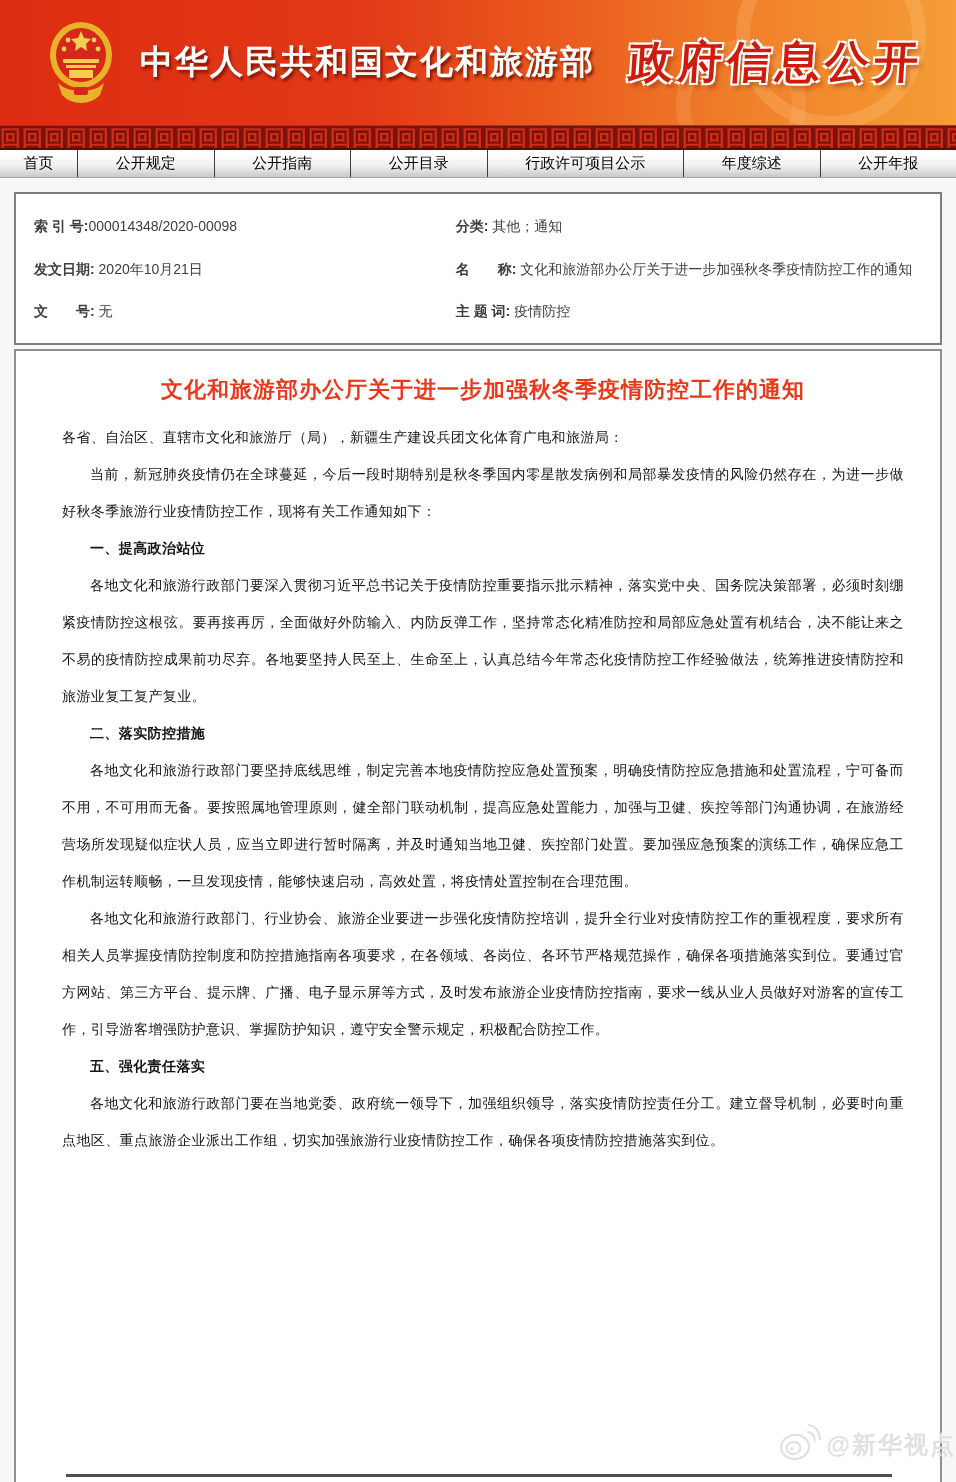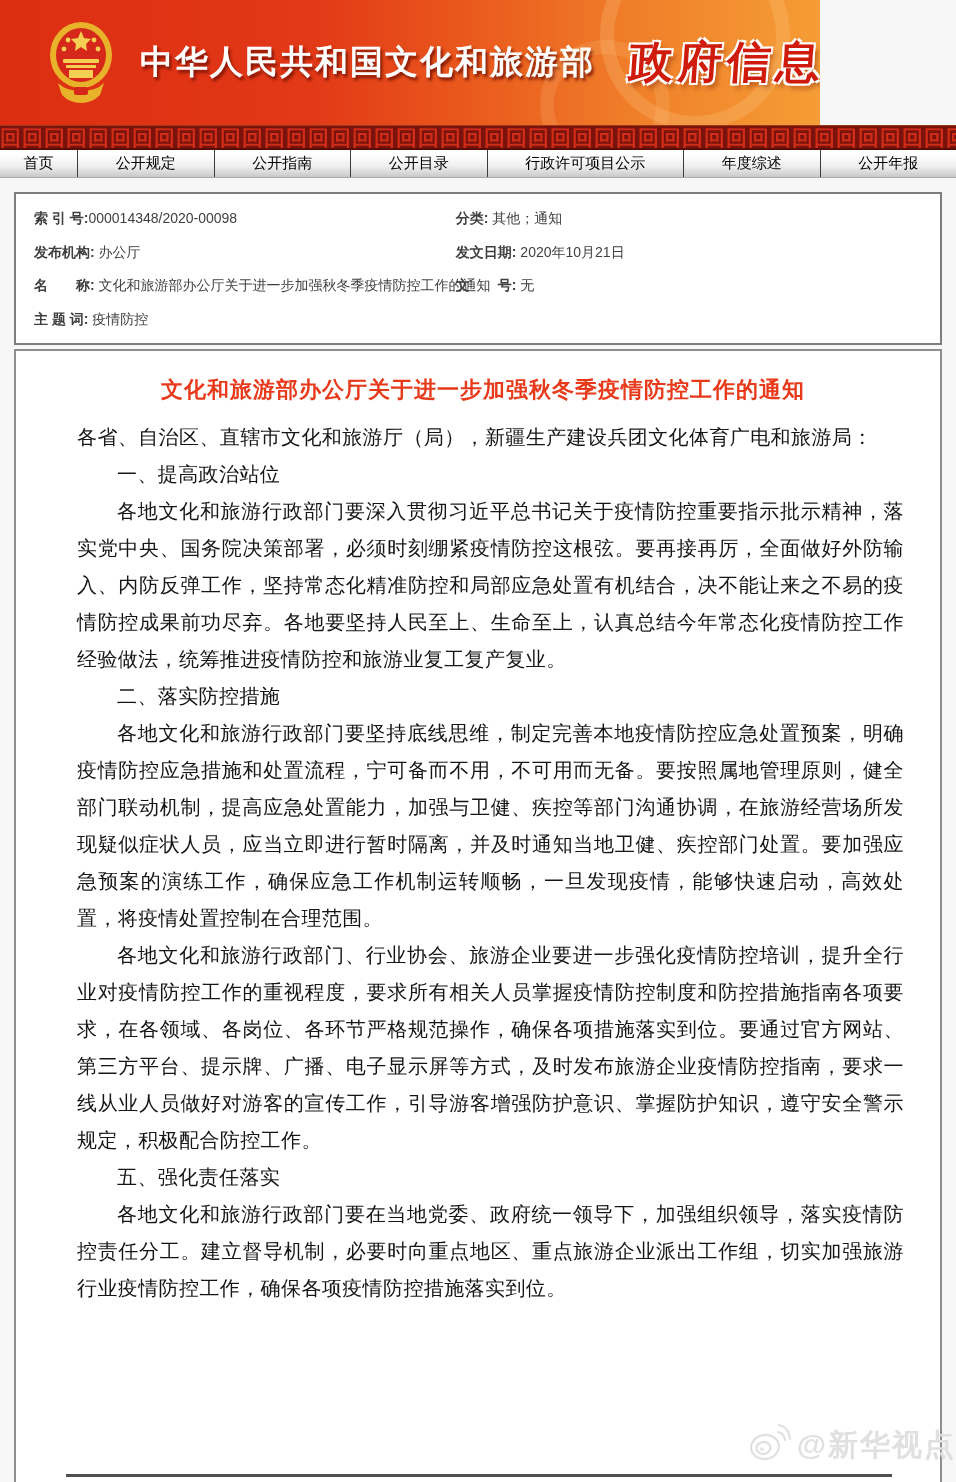--- a/index.html
+++ b/index.html
@@ -4,21 +4,21 @@
 <style>
   * { margin:0; padding:0; box-sizing:border-box; }
   html,body { background:#ffffff; }
   .page {
     position:relative; width:956px; height:1482px; overflow:hidden;
     background:#f7f7f7;
     font-family:"Liberation Sans","DejaVu Sans",sans-serif;
   }
   
   .header {
-    position:absolute; left:0; top:0; width:820px; height:125px;
+    position:absolute; left:0; top:0; width:956px; height:125px;
     background:linear-gradient(90deg,#dd2d12 0%,#e23917 38%,#ea5a1d 58%,#f0802a 78%,#f59d36 100%);
     display:flex; align-items:center; overflow:hidden;
   }
   .header .deco1, .header .deco2 {
     position:absolute; border:14px solid rgba(255,214,150,0.22); border-radius:50%;
   }
   .header .deco1 { width:190px; height:190px; right:30px; top:-60px; }
   .header .deco2 { width:130px; height:130px; right:150px; top:40px; border-color:rgba(255,214,150,0.16); }
   .emblem { margin-left:48px; flex:0 0 auto; }
   .ministry-title {
@@ -64,34 +64,33 @@
   .doc-box {
     position:absolute; left:14px; right:14px; top:349px; bottom:0;
     background:#ffffff; border:2px solid #8f8f8f; border-bottom:none;
     padding:24px 36px 0 46px; overflow:hidden;
   }
   .doc-title {
     color:#e83a1b; font-size:22px; font-weight:bold; text-align:center;
     letter-spacing:1px; line-height:30px; margin-bottom:14px;
   }
   .para, .sec-heading, .closing {
-    font-size:20px; color:#151515; line-height:37px; letter-spacing:0.4px;
+    font-size:14px; color:#151515; line-height:37px; letter-spacing:0.4px;
     text-align:justify;
-    margin-left:15px;
   }
   .para { text-indent:2em; }
   .salutation { text-indent:0; }
-  .sec-heading { font-weight:normal; text-indent:2em; }
+  .sec-heading { font-weight:bold; text-indent:2em; }
   .footer-line {
     position:absolute; left:50px; right:48px; bottom:5px; height:3px; background:#4f4f4f;
   }
   
   .watermark {
     position:absolute; right:0px; top:1422px; display:flex; align-items:center; gap:5px;
-    color:#e0e0e0; font-size:30px; font-weight:bold; letter-spacing:2px; white-space:nowrap;
+    color:#e0e0e0; font-size:24px; font-weight:bold; letter-spacing:2px; white-space:nowrap;
   }
 </style>
 </head>
 <body>
 
 <div class="page">
 
   <div class="header">
     <div class="deco1"></div>
     <div class="deco2"></div>
@@ -123,30 +122,30 @@
     <div class="nav-item">公开指南</div>
     <div class="nav-item">公开目录</div>
     <div class="nav-item">行政许可项目公示</div>
     <div class="nav-item">年度综述</div>
     <div class="nav-item">公开年报</div>
   </div>
 
   <div class="meta-box">
     <div class="meta-cell"><span class="label">索 引 号:</span><span>000014348/2020-00098</span></div>
     <div class="meta-cell"><span class="label">分类:</span> <span>其他；通知</span></div>
-    <div class="meta-cell"><span class="label">发布机构:</span> <span>办公厅</span></div>
     <div class="meta-cell"><span class="label">发文日期:</span> <span>2020年10月21日</span></div>
     <div class="meta-cell"><span class="label">名　　称:</span> <span>文化和旅游部办公厅关于进一步加强秋冬季疫情防控工作的通知</span></div>
     <div class="meta-cell"><span class="label">文　　号:</span> <span>无</span></div>
     <div class="meta-cell"><span class="label">主 题 词:</span> <span>疫情防控</span></div>
   </div>
 
   <div class="doc-box">
     <div class="doc-title">文化和旅游部办公厅关于进一步加强秋冬季疫情防控工作的通知</div>
     <div class="para salutation">各省、自治区、直辖市文化和旅游厅（局），新疆生产建设兵团文化体育广电和旅游局：</div>
+    <div class="para">当前，新冠肺炎疫情仍在全球蔓延，今后一段时期特别是秋冬季国内零星散发病例和局部暴发疫情的风险仍然存在，为进一步做好秋冬季旅游行业疫情防控工作，现将有关工作通知如下：</div>
 
     <div class="sec-heading">一、提高政治站位</div>
     <div class="para">各地文化和旅游行政部门要深入贯彻习近平总书记关于疫情防控重要指示批示精神，落实党中央、国务院决策部署，必须时刻绷紧疫情防控这根弦。要再接再厉，全面做好外防输入、内防反弹工作，坚持常态化精准防控和局部应急处置有机结合，决不能让来之不易的疫情防控成果前功尽弃。各地要坚持人民至上、生命至上，认真总结今年常态化疫情防控工作经验做法，统筹推进疫情防控和旅游业复工复产复业。</div>
 
     <div class="sec-heading">二、落实防控措施</div>
 
     <div class="para">各地文化和旅游行政部门要坚持底线思维，制定完善本地疫情防控应急处置预案，明确疫情防控应急措施和处置流程，宁可备而不用，不可用而无备。要按照属地管理原则，健全部门联动机制，提高应急处置能力，加强与卫健、疾控等部门沟通协调，在旅游经营场所发现疑似症状人员，应当立即进行暂时隔离，并及时通知当地卫健、疾控部门处置。要加强应急预案的演练工作，确保应急工作机制运转顺畅，一旦发现疫情，能够快速启动，高效处置，将疫情处置控制在合理范围。</div>
 
     <div class="para">各地文化和旅游行政部门、行业协会、旅游企业要进一步强化疫情防控培训，提升全行业对疫情防控工作的重视程度，要求所有相关人员掌握疫情防控制度和防控措施指南各项要求，在各领域、各岗位、各环节严格规范操作，确保各项措施落实到位。要通过官方网站、第三方平台、提示牌、广播、电子显示屏等方式，及时发布旅游企业疫情防控指南，要求一线从业人员做好对游客的宣传工作，引导游客增强防护意识、掌握防护知识，遵守安全警示规定，积极配合防控工作。</div>
 

